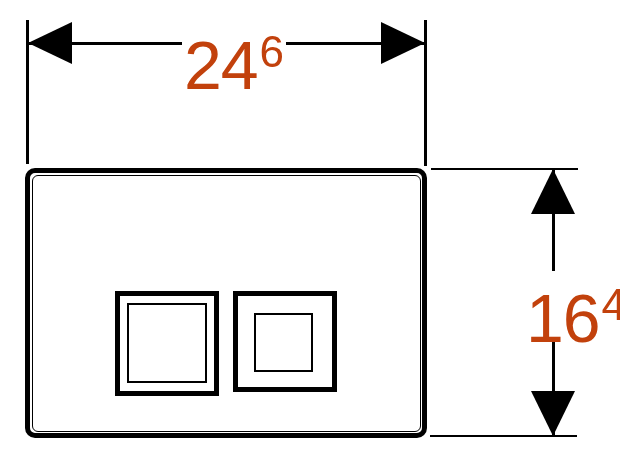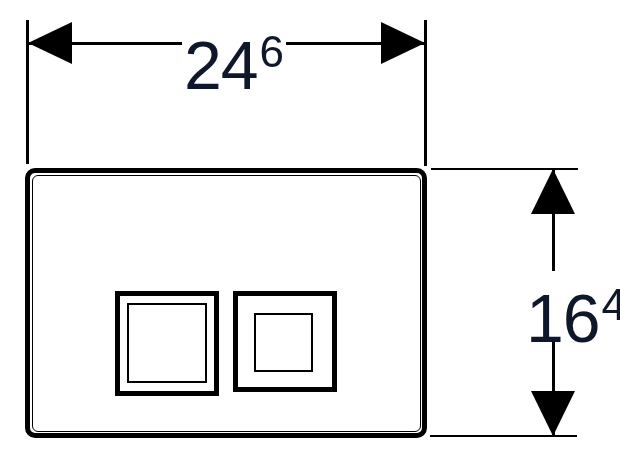--- a/index.html
+++ b/index.html
@@ -7,21 +7,21 @@
     padding: 0;
     background: #ffffff;
   }
   .canvas {
     position: relative;
     width: 620px;
     height: 458px;
     background: #ffffff;
     overflow: hidden;
     font-family: "Liberation Sans", sans-serif;
-    color: #0f172a;
+    color: #c2410c;
   }
   .line {
     position: absolute;
     background: #000000;
   }
   .arrow {
     position: absolute;
     width: 0;
     height: 0;
   }

